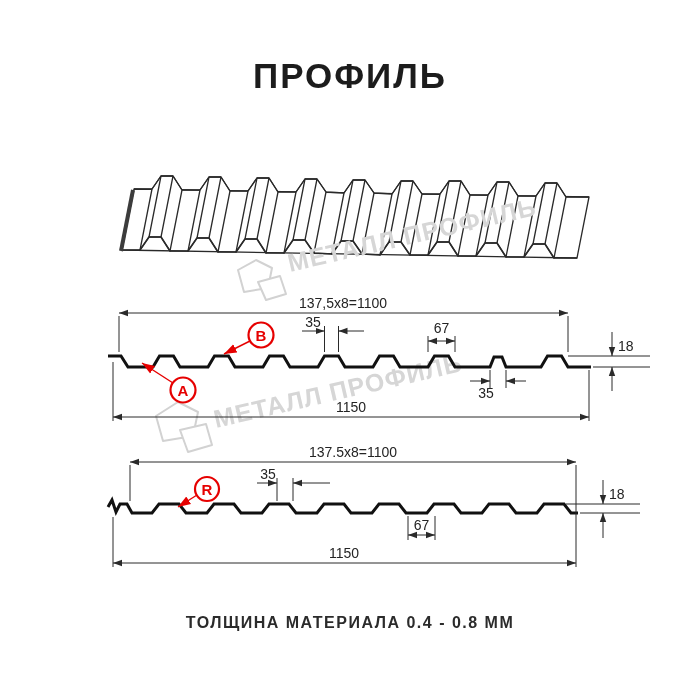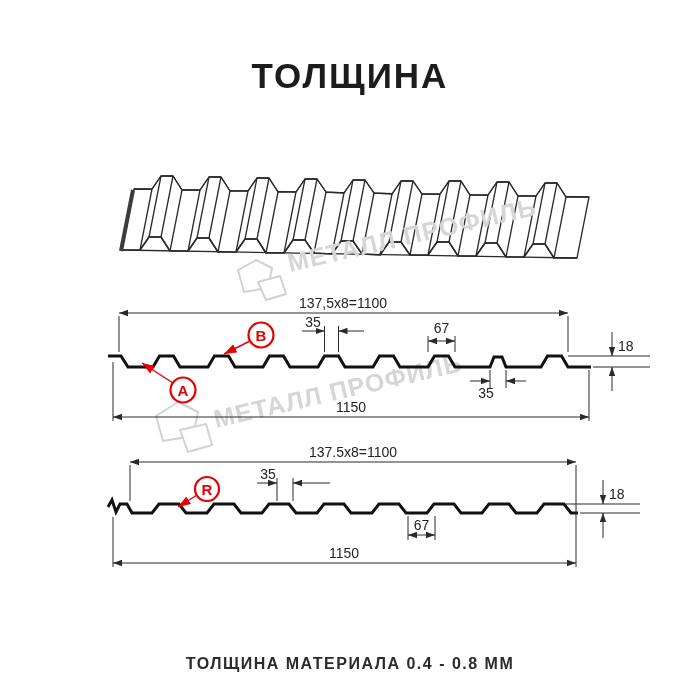--- a/index.html
+++ b/index.html
@@ -3,33 +3,33 @@
 <meta charset="utf-8">
 <style>
   html,body{margin:0;padding:0;background:#ffffff;}
   .page{position:relative;width:700px;height:700px;background:#ffffff;overflow:hidden;
         font-family:"Liberation Sans", sans-serif;}
   .page-title{position:absolute;top:56px;left:0;width:700px;text-align:center;
         font-size:35px;font-weight:bold;letter-spacing:2px;color:#1c1c1c;}
   .page-subtitle{position:absolute;top:106px;left:0;width:700px;text-align:center;
         font-size:19px;font-weight:600;letter-spacing:1px;color:#1c1c1c;}
   .footer-note{position:absolute;top:614px;left:0;width:700px;text-align:center;
-        font-size:16px;font-weight:600;letter-spacing:1.5px;color:#2b2b2b;margin-top:41px;}
+        font-size:16px;font-weight:600;letter-spacing:1.5px;color:#2b2b2b;}
   svg{position:absolute;left:0;top:0;}
   svg text{font-family:"Liberation Sans", sans-serif;}
   .dimtxt{font-size:14px;fill:#242424;}
   .wmtxt{font-size:25px;font-weight:bold;fill:#d6d6d6;letter-spacing:1px;}
   .lbl{font-size:15px;font-weight:bold;fill:#e60000;}
 </style>
 </head>
 <body>
 
 <div class="page">
 
-  <div class="page-title">ТОЛЩИНА</div>
+  <div class="page-title">ПРОФИЛЬ</div>
 
   <svg width="700" height="700" viewBox="0 0 700 700">
     <defs>
       <marker id="arr" orient="auto-start-reverse" markerWidth="10" markerHeight="8" refX="9" refY="4">
         <path d="M0,0.8 L9,4 L0,7.2 Z" fill="#2a2a2a"></path>
       </marker>
       <marker id="arrRed" orient="auto-start-reverse" markerWidth="10" markerHeight="8" refX="9" refY="4">
         <path d="M0,0.8 L9,4 L0,7.2 Z" fill="#e60000"></path>
       </marker>
     </defs>

